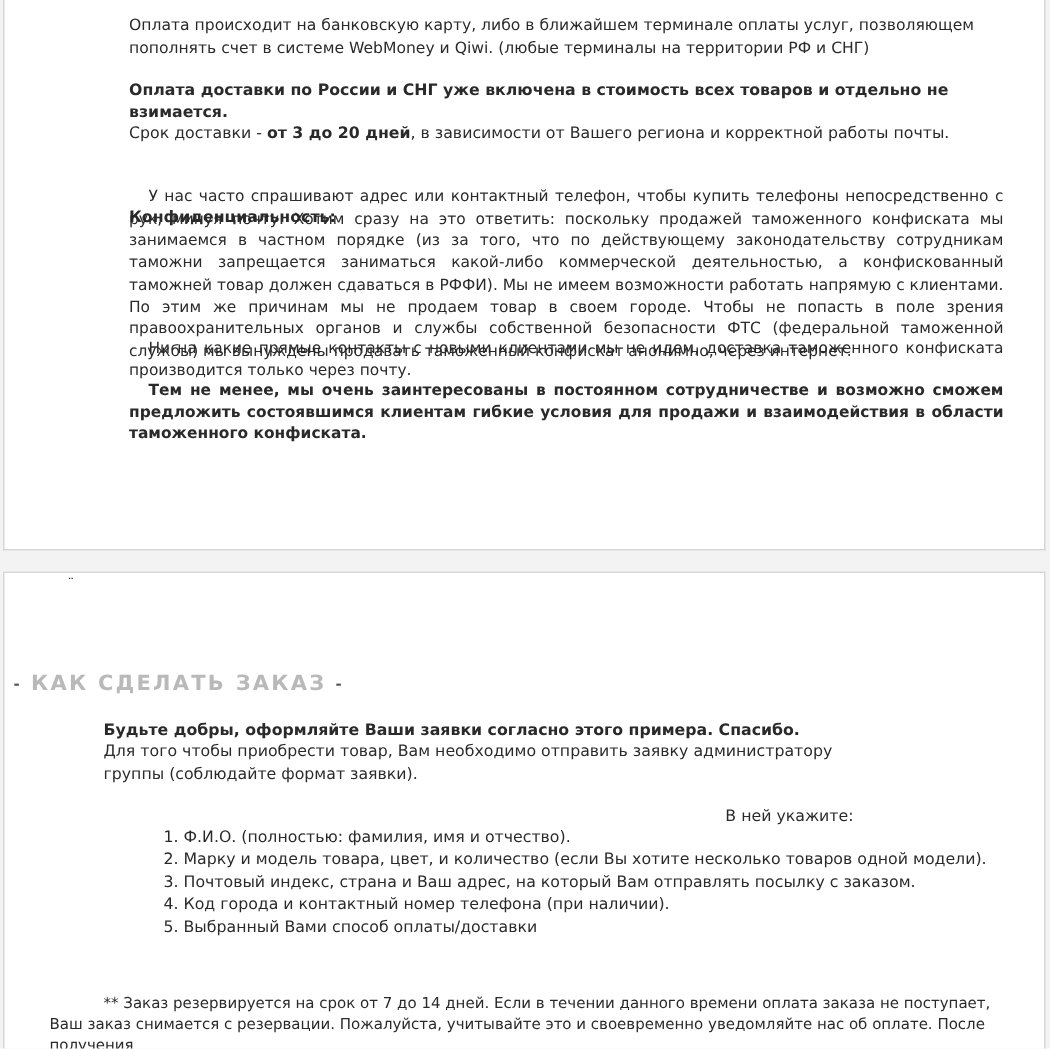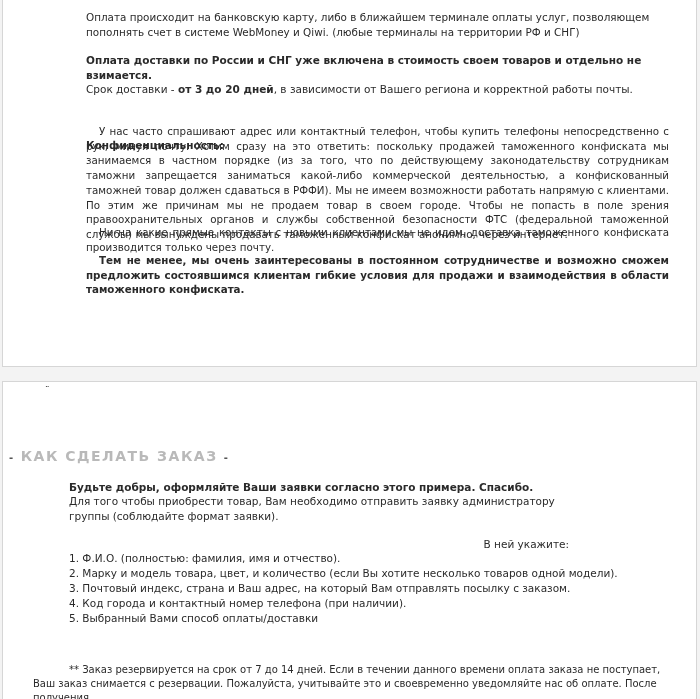--- a/index.html
+++ b/index.html
@@ -20,29 +20,29 @@
   .b { font-weight:bold; }
   .j { text-align:justify; }
   .cursor-mark {
     position:absolute; left:42px; top:3px; font-size:9px; color:#333; letter-spacing:1px;
   }
   .heading {
     position:absolute; top:66px; left:0; width:100%; text-align:left;
     font-size:14px; font-weight:bold; color:#b9b9b9; letter-spacing:1.5px;
   }
   .heading .dash { color:#555; font-size:10px; vertical-align:middle; margin:0 6px; }
-  .list-line { display:block; }
+  .list-line { display:block;margin-left:40px; }
 </style>
 </head>
 <body>
 
 <div id="page1" class="page">
   <p class="p" style="left:83px; top:12px; width:600px; font-size:10.4px;">Оплата происходит на банковскую карту, либо в ближайшем терминале оплаты услуг, позволяющем пополнять счет в системе WebMoney и Qiwi. (любые терминалы на территории РФ и СНГ)</p>
 
-  <p class="p b" style="left:83px; top:55px; width:600px;">Оплата доставки по России и СНГ уже включена в стоимость своем товаров и отдельно не взимается.</p>
+  <p class="p b" style="left:83px; top:55px; width:600px;">Оплата доставки по России и СНГ уже включена в стоимость всех товаров и отдельно не взимается.</p>
 
   <p class="p" style="left:83px; top:84px; width:600px;"><span>Срок доставки - </span><span class="b">от 3 до 20 дней</span><span>, в зависимости от Вашего региона и корректной работы почты.</span></p>
 
   <p class="p b" style="left:83px; top:112px; width:300px;margin-top:28px;">Конфиденциальность:</p>
 
   <p class="p j" style="left:83px; top:126px; width:583px; text-indent:13px; font-size:10.3px; line-height:14.7px;">У нас часто спрашивают адрес или контактный телефон, чтобы купить телефоны непосредственно с рук, минуя почту. Хотим сразу на это ответить: поскольку продажей таможенного конфиската мы занимаемся в частном порядке (из за того, что по действующему законодательству сотрудникам таможни запрещается заниматься какой-либо коммерческой деятельностью, а конфискованный таможней товар должен сдаваться в РФФИ). Мы не имеем возможности работать напрямую с клиентами. По этим же причинам мы не продаем товар в своем городе. Чтобы не попасть в поле зрения правоохранительных органов и службы собственной безопасности ФТС (федеральной таможенной службы) мы вынуждены продавать таможенный конфискат анонимно, через интернет.</p>
 
   <p class="p j b" style="left:83px; top:255px; width:583px; text-indent:13px; font-size:10.3px; line-height:14.7px;">Тем не менее, мы очень заинтересованы в постоянном сотрудничестве и возможно сможем предложить состоявшимся клиентам гибкие условия для продажи и взаимодействия в области таможенного конфиската.</p>
 
   <p class="p j" style="left:83px; top:227px; width:583px; text-indent:13px; font-size:10.3px; line-height:14.7px;">Ни на какие прямые контакты с новыми клиентами мы не идем, доставка таможенного конфиската производится только через почту.</p>

